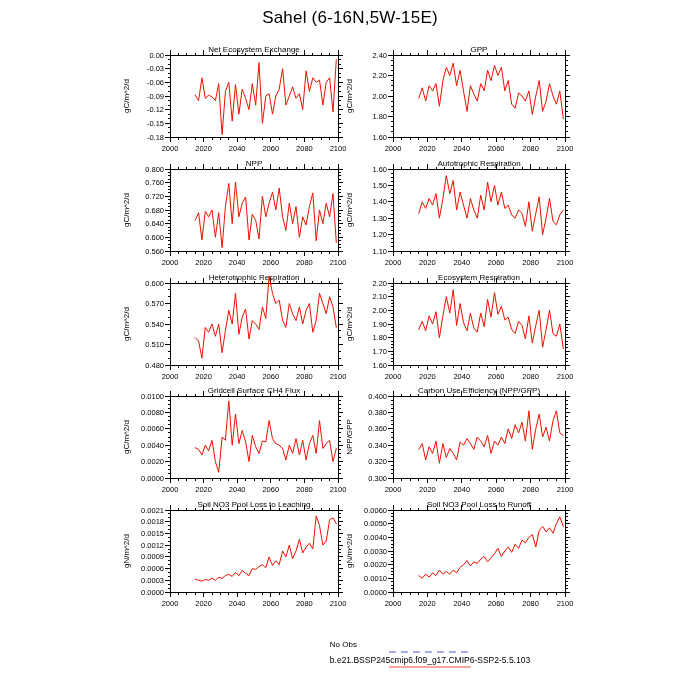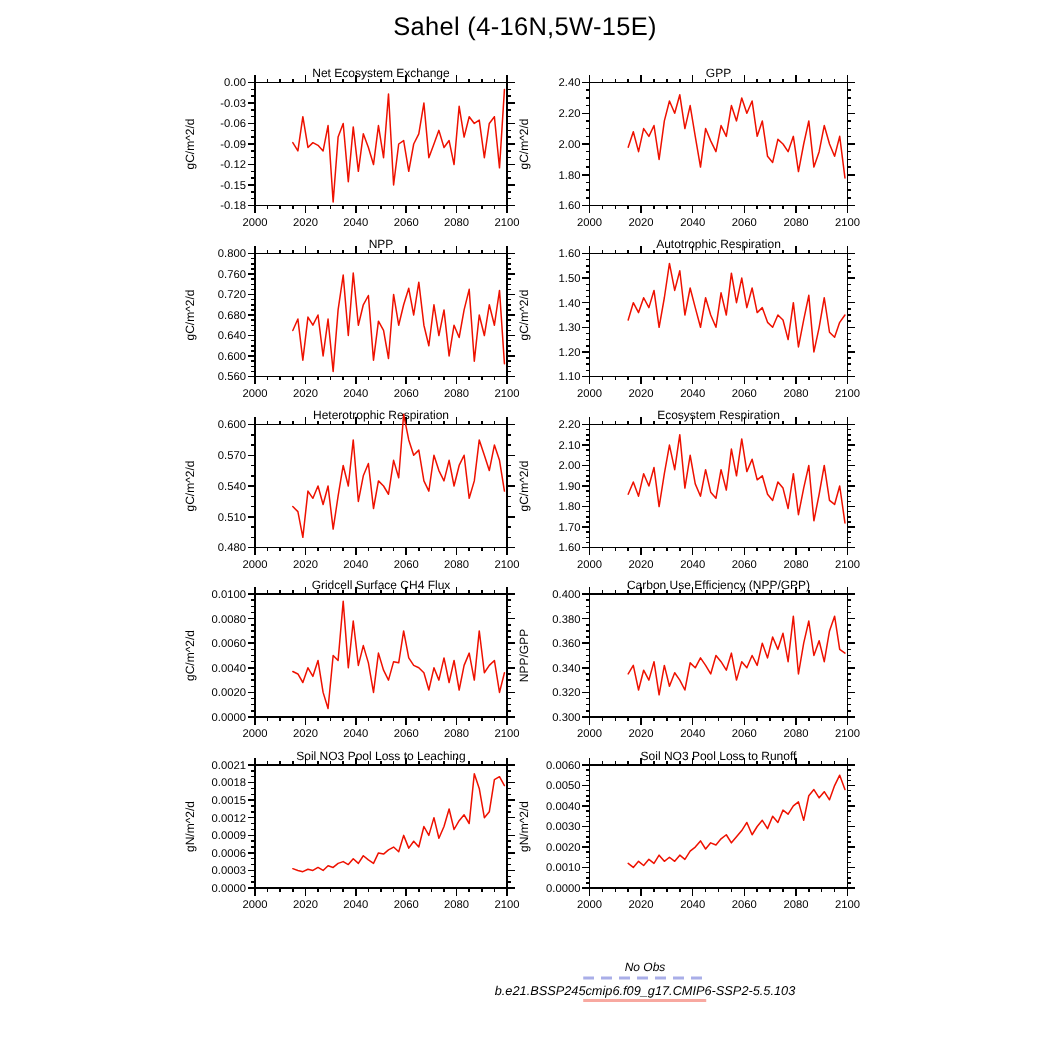--- a/index.html
+++ b/index.html
@@ -6,28 +6,28 @@
   body{
     width:700px;height:700px;background:#ffffff;position:relative;overflow:hidden;
     font-family:"Liberation Sans","DejaVu Sans",sans-serif;color:#000;
   }
   .main-title{
     position:absolute;top:8px;left:0;width:700px;text-align:center;
     font-size:17px;letter-spacing:0.2px;
   }
   #charts{position:absolute;top:0;left:0;}
   #charts text{font-family:"Liberation Sans","DejaVu Sans",sans-serif;fill:#000;}
-  .legend{position:absolute;top:640px;left:430px;transform:translateX(-50%);text-align:center;font-style:italic;}
+  .legend{position:absolute;top:640px;left:430px;transform:translateX(-50%);}
   .legend-label{font-size:8px;line-height:10px;white-space:nowrap;}
   .legend-line{width:82px;height:2px;margin:1px auto 2px auto;}
 </style>
 </head>
 <body>
 
-<div class="main-title">Sahel (4-16N,5W-15E)</div>
+<div class="main-title">Sahel (6-16N,5W-15E)</div>
 
 <svg id="charts" width="700" height="700">
     <g>
       <rect x="170" y="55" width="168" height="82" fill="none" stroke="#000000" stroke-width="1" shape-rendering="crispEdges"></rect>
       <line x1="170" y1="137" x2="170" y2="142" stroke="#000000" stroke-width="1" shape-rendering="crispEdges"></line>
       <line x1="170" y1="55" x2="170" y2="50" stroke="#000000" stroke-width="1" shape-rendering="crispEdges"></line>
       <text x="170" y="150.5" text-anchor="middle" font-size="7.5">2000</text>
       <line x1="178.4" y1="137" x2="178.4" y2="139.5" stroke="#000000" stroke-width="1" shape-rendering="crispEdges"></line>
       <line x1="178.4" y1="55" x2="178.4" y2="52.5" stroke="#000000" stroke-width="1" shape-rendering="crispEdges"></line>
       <line x1="186.8" y1="137" x2="186.8" y2="139.5" stroke="#000000" stroke-width="1" shape-rendering="crispEdges"></line>

